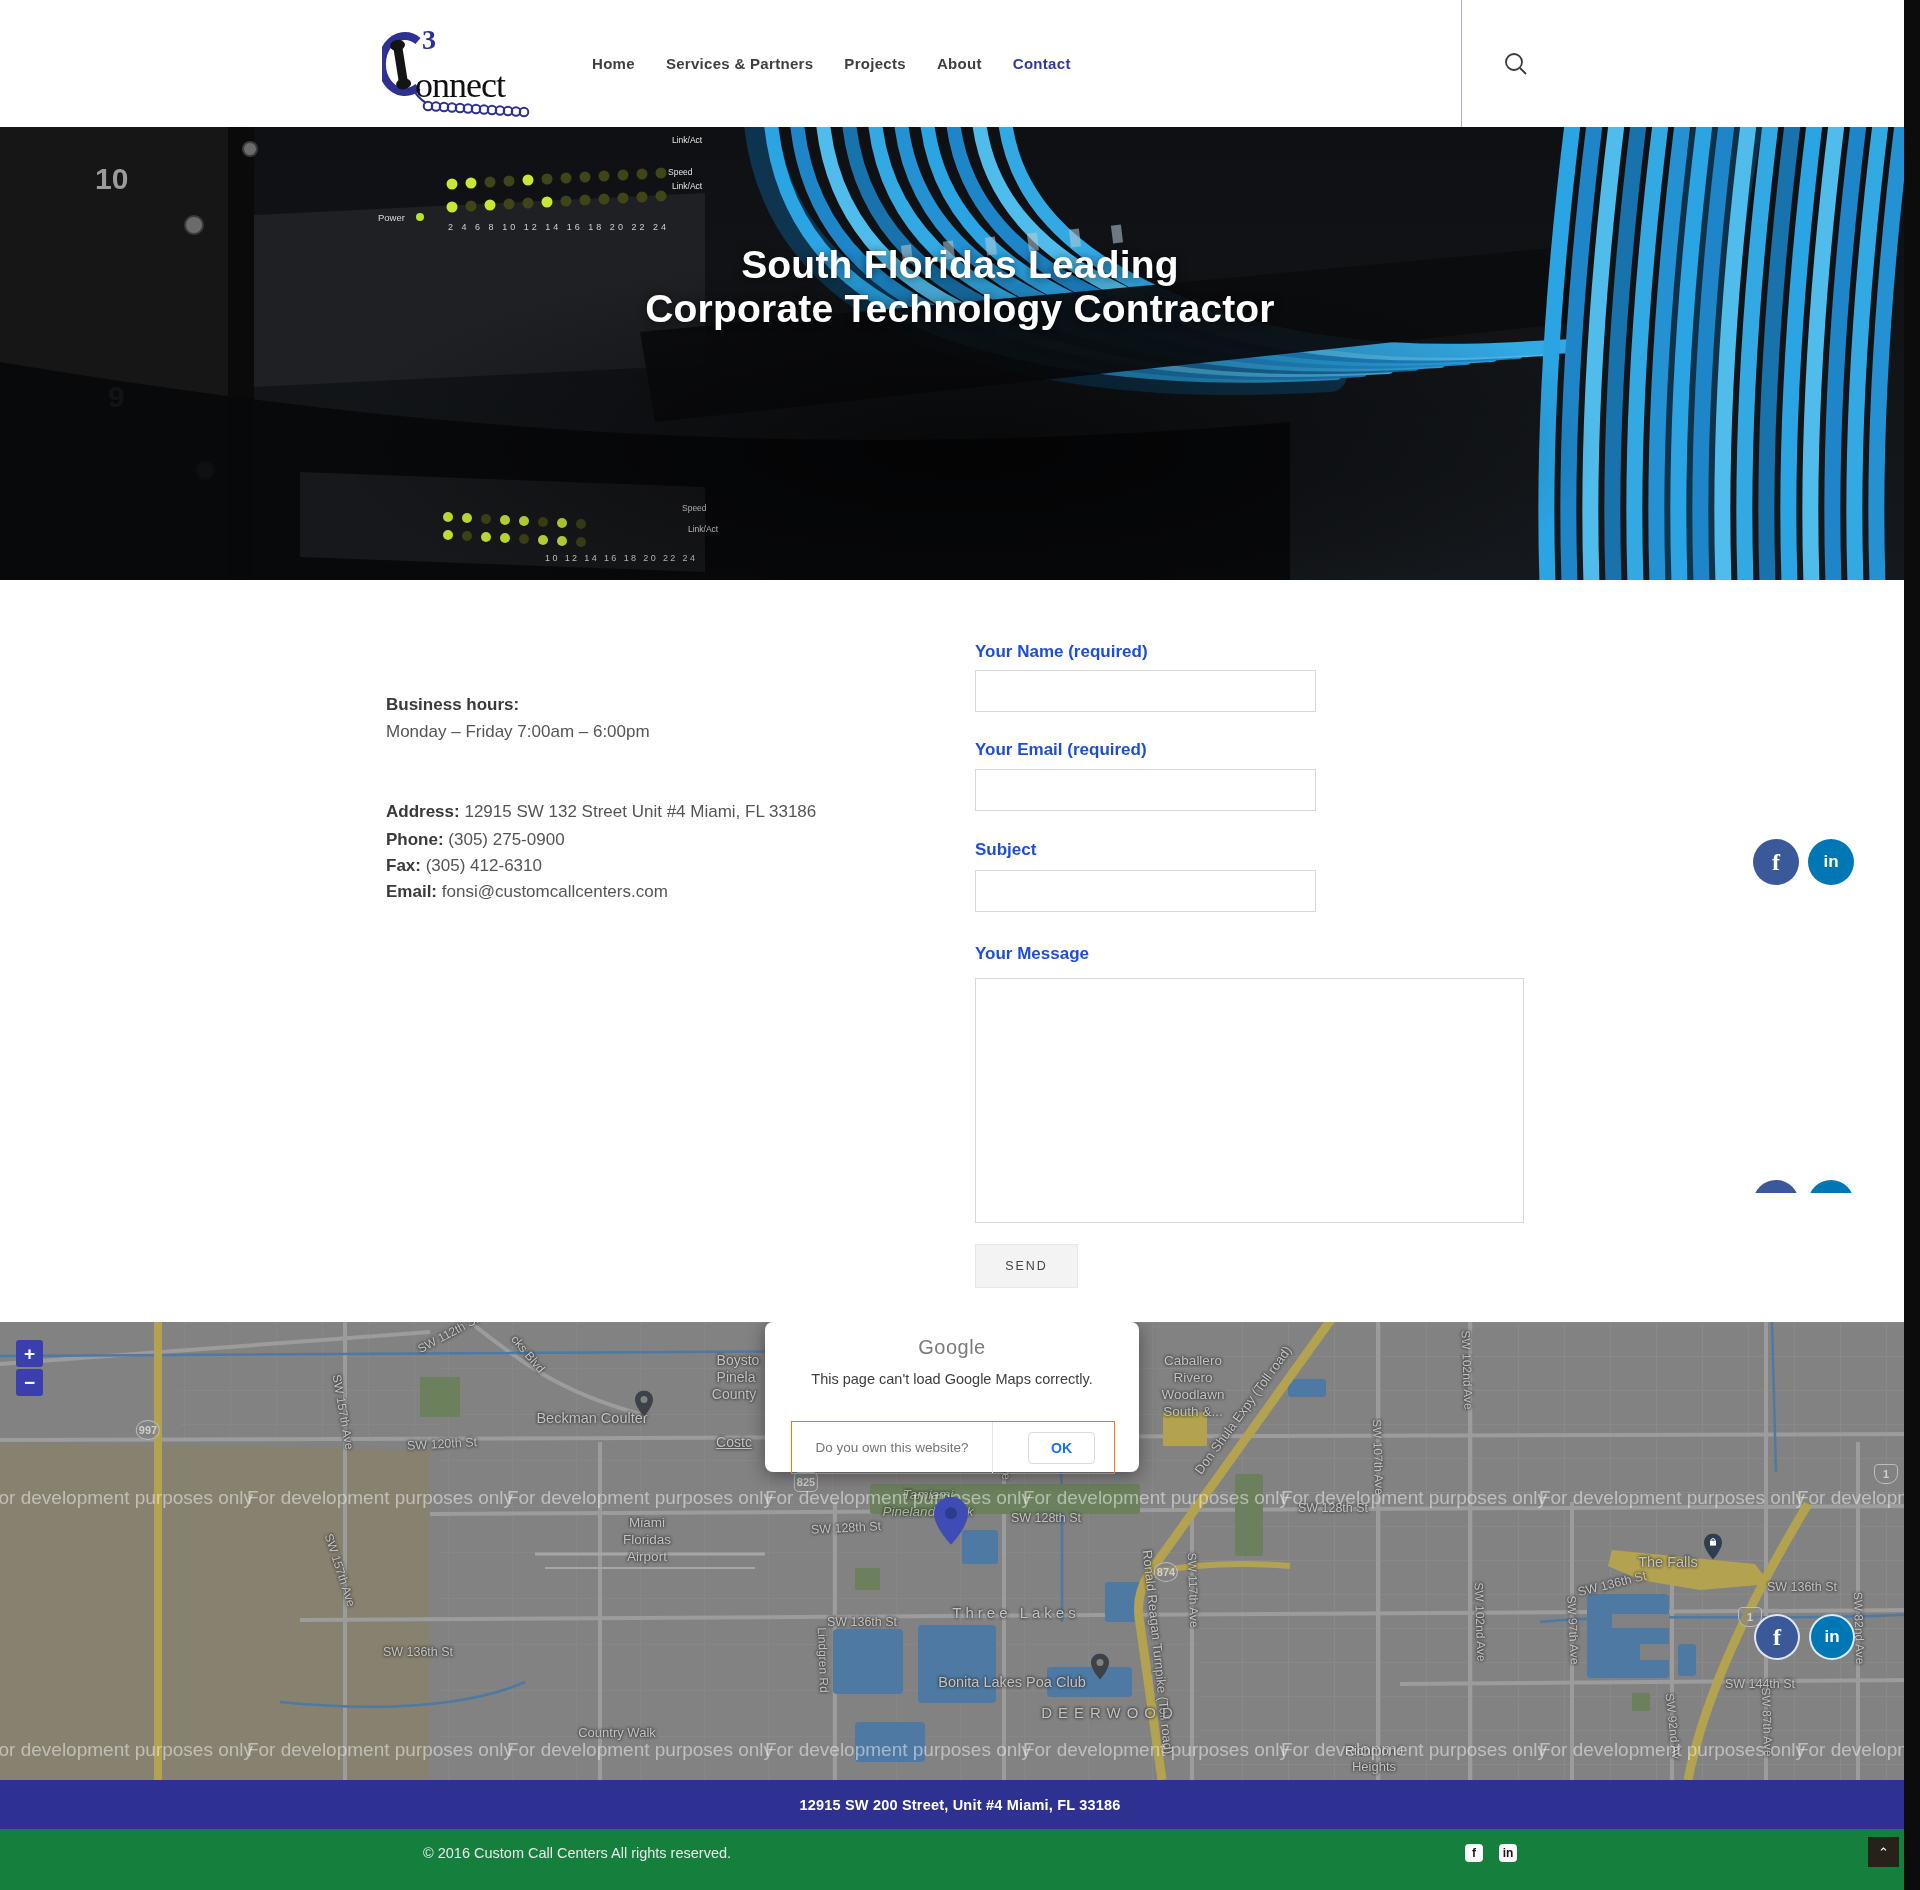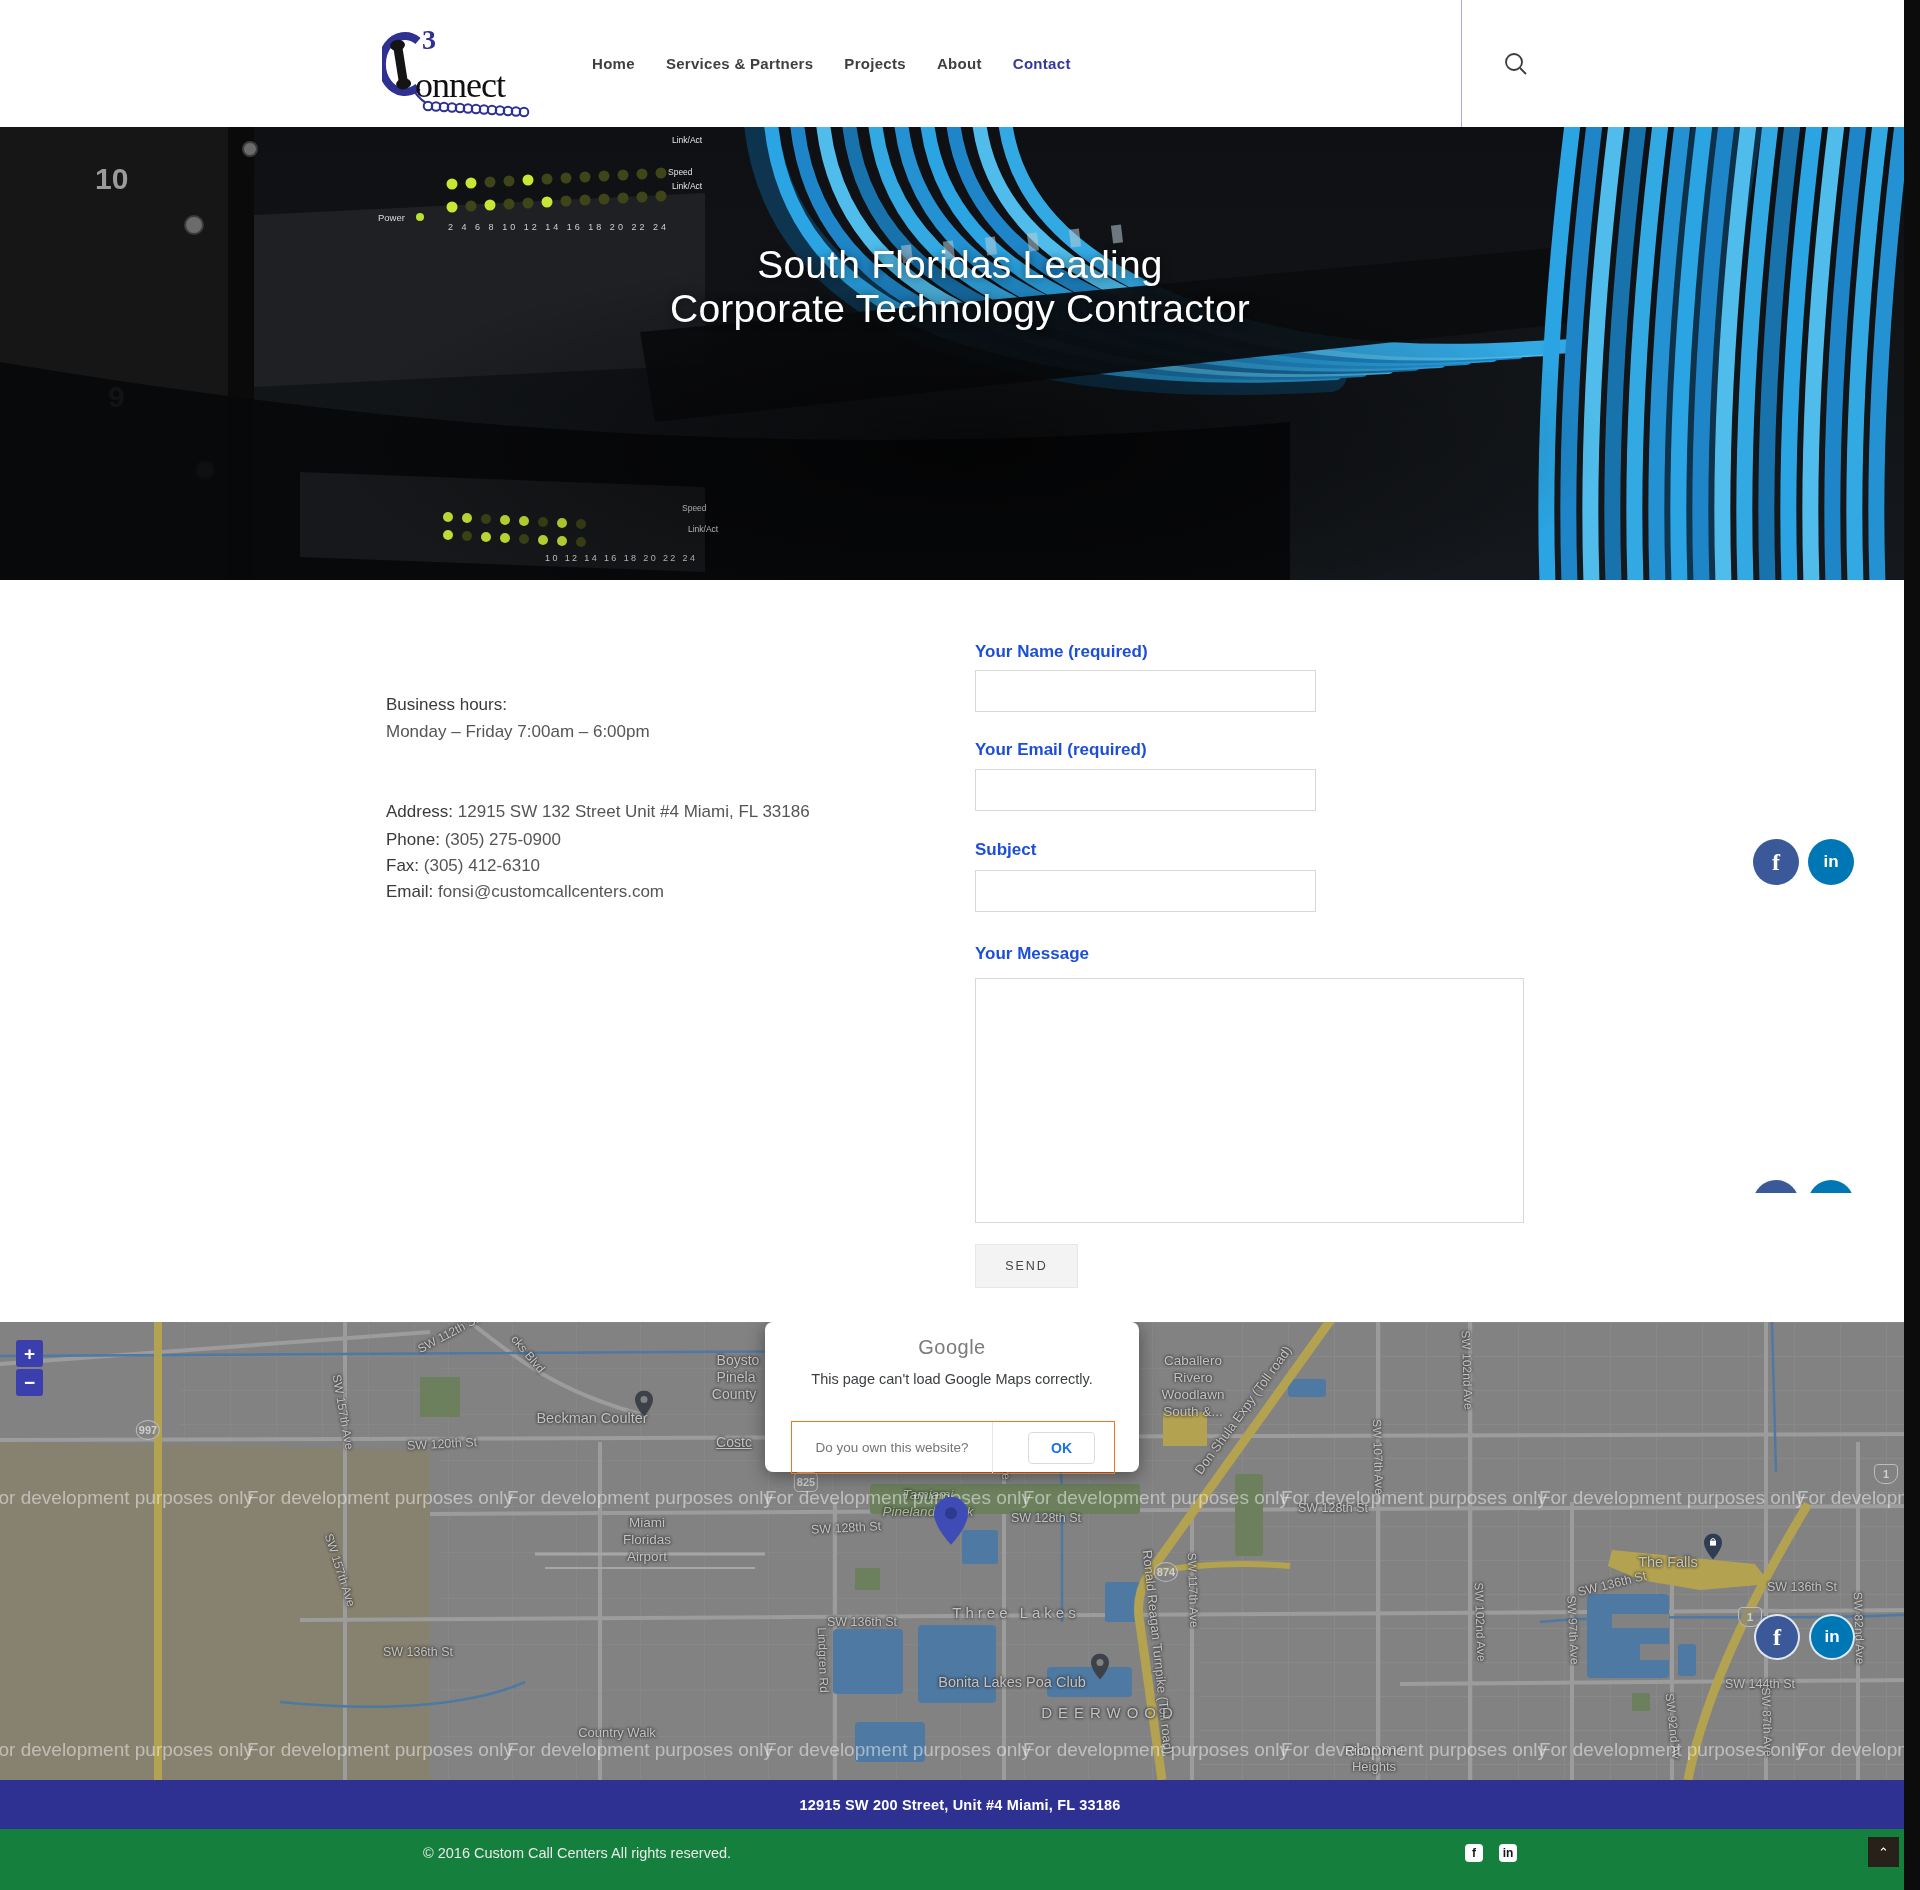--- a/index.html
+++ b/index.html
@@ -13,27 +13,27 @@
   .nav-item{font-size:15px;font-weight:600;color:#3f3f3f;letter-spacing:.3px;cursor:pointer;white-space:nowrap;}
   .nav-item.active{color:#3338a0;}
   #search-btn{position:absolute;left:1502px;top:50px;width:28px;height:28px;cursor:pointer;}
 
   
   #hero{position:absolute;left:0;top:127px;width:1920px;height:453px;overflow:hidden;background:#0b0c0e;}
   #hero svg{position:absolute;left:0;top:0;}
   .hero-text{position:absolute;left:50%;top:116px;transform:translateX(-50%);width:1200px;
              text-align:center;color:#fff;z-index:5;
              text-shadow:0 1px 8px rgba(0,0,0,.55);}
-  .hero-title{font-size:39px;line-height:1.12;font-weight:400;letter-spacing:.2px;}
+  .hero-title{font-size:39px;line-height:1.12;font-weight:700;letter-spacing:.2px;}
   .hero-cta{font-size:37px;line-height:1.15;font-weight:400;margin-top:30px;}
 
   
   #contact{position:absolute;left:0;top:580px;width:1920px;height:742px;background:#fff;}
   .info-line{position:absolute;left:386px;font-size:17px;color:#555;white-space:nowrap;}
-  .info-line b{color:#3a3a3a;font-weight:400;}
+  .info-line b{color:#3a3a3a;font-weight:700;}
   .form-label{position:absolute;left:975px;font-size:17px;font-weight:600;color:#1d4ed8;white-space:nowrap;}
   .txt-input{position:absolute;left:975px;width:341px;height:42px;border:1px solid #d8d8d8;background:#fff;
              box-sizing:border-box;font-size:16px;padding:4px 10px;outline:none;}
   #message-area{position:absolute;left:975px;top:398px;width:549px;height:245px;border:1px solid #d8d8d8;
              box-sizing:border-box;resize:none;font-size:16px;padding:8px 10px;outline:none;font-family:inherit;}
   #send-btn{position:absolute;left:975px;top:664px;width:103px;height:44px;background:#f3f3f3;border:1px solid #e7e7e7;
              font-size:12.5px;letter-spacing:2px;color:#444;cursor:pointer;font-family:inherit;}
 
   
   .soc{position:absolute;width:46px;height:46px;border-radius:50%;display:flex;align-items:center;justify-content:center;

